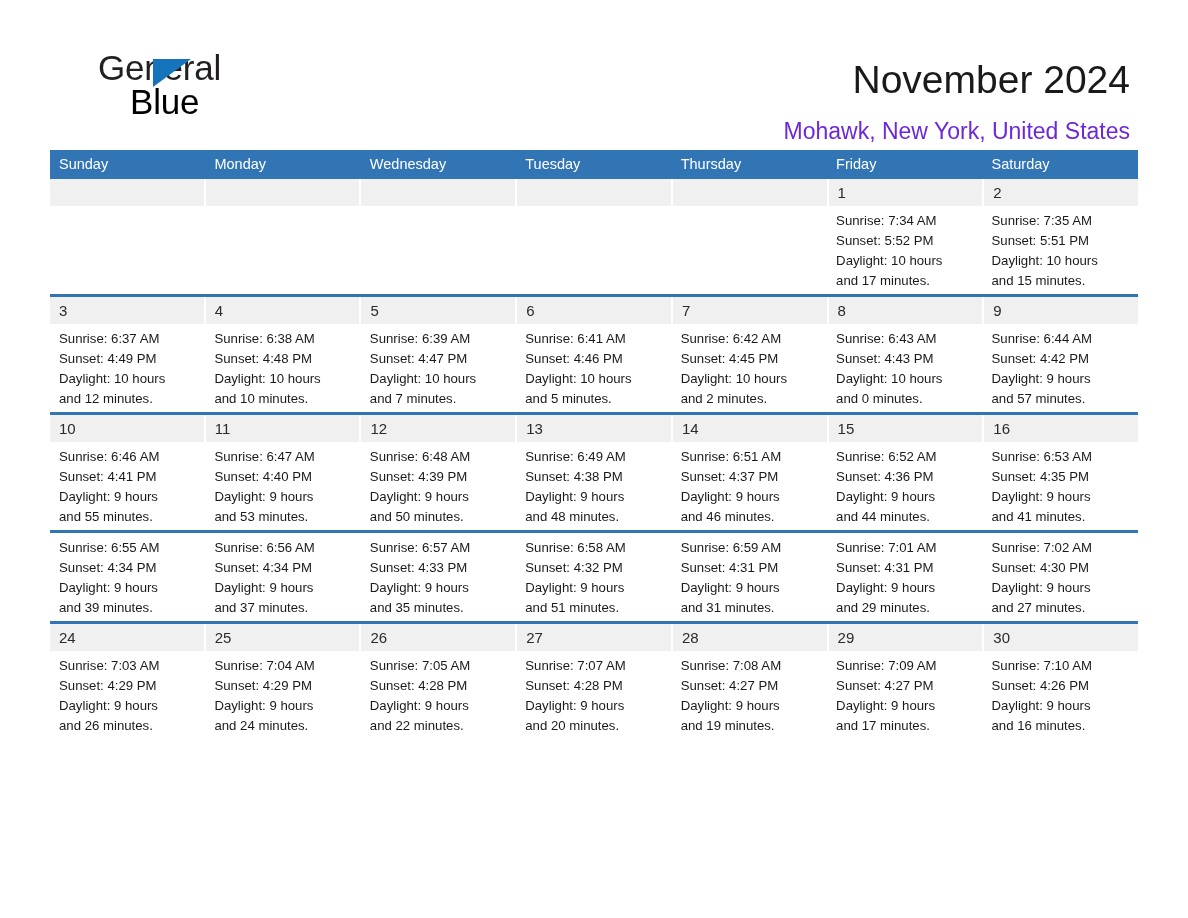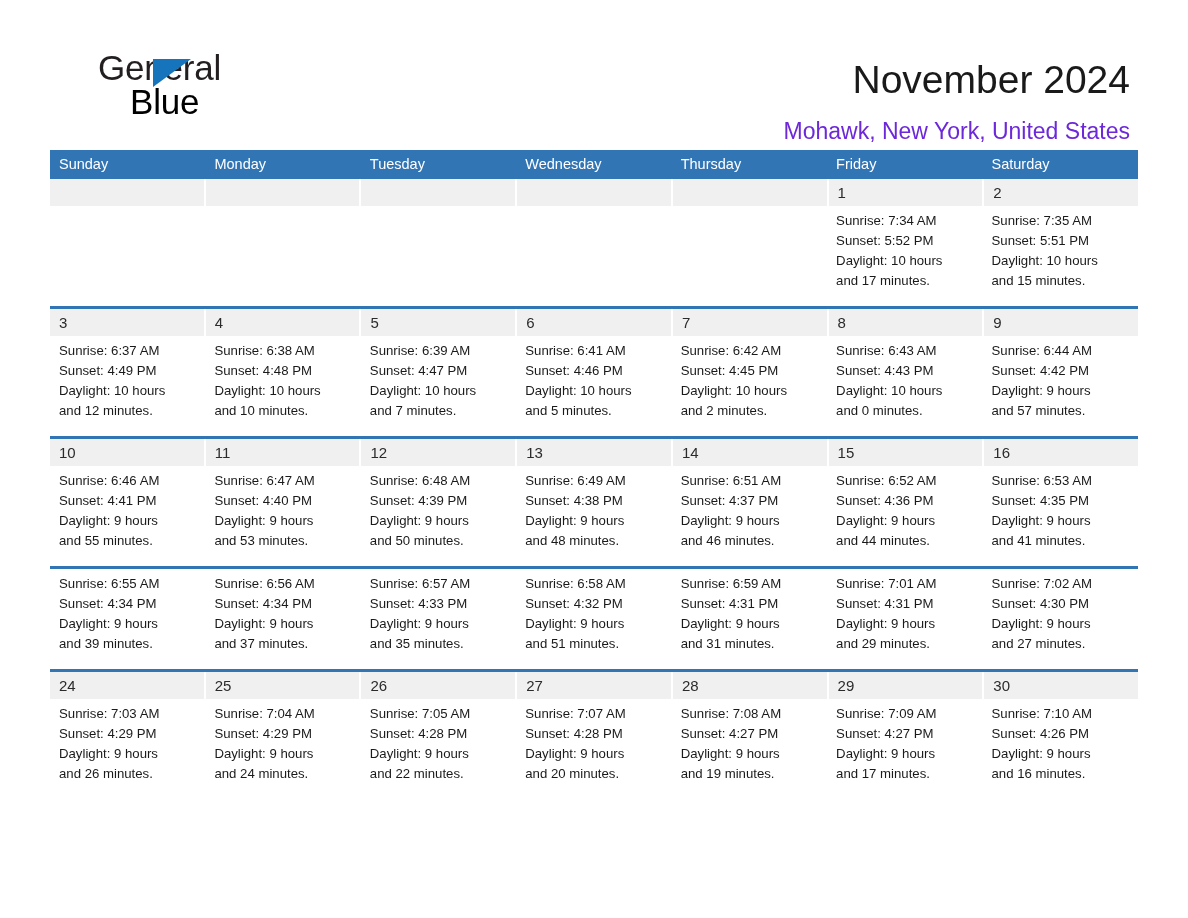--- a/index.html
+++ b/index.html
@@ -129,21 +129,21 @@
   }
 
   .week-dates {
     display: flex;
     width: 100%;
     height: 27px;
   }
   .week-body {
     display: flex;
     width: 100%;
-    height: 100px;
+    height: 88px;
   }
 
   .datecell {
     flex: 1 1 0;
     min-width: 0;
     background: #f0f0f0;
     box-sizing: border-box;
     border-right: 2px solid #ffffff;
     color: #2b2b2b;
     font-size: 15px;
@@ -185,22 +185,22 @@
       <span class="logo-blue">Blue</span>
     </div>
     <div class="title">November 2024</div>
     <div class="subtitle">Mohawk, New York, United States</div>
   </div>
 
   <div class="calendar">
     <div class="weekday-row" id="weekday-row">
         <div class="weekday">Sunday</div>
         <div class="weekday">Monday</div>
+        <div class="weekday">Wednesday</div>
         <div class="weekday">Tuesday</div>
-        <div class="weekday">Wednesday</div>
         <div class="weekday">Thursday</div>
         <div class="weekday">Friday</div>
         <div class="weekday">Saturday</div>
       </div>
     <div id="weeks-container">
         <div class="week">
           <div class="week-dates">
             <div class="datecell empty"></div>
             <div class="datecell empty"></div>
             <div class="datecell empty"></div>

